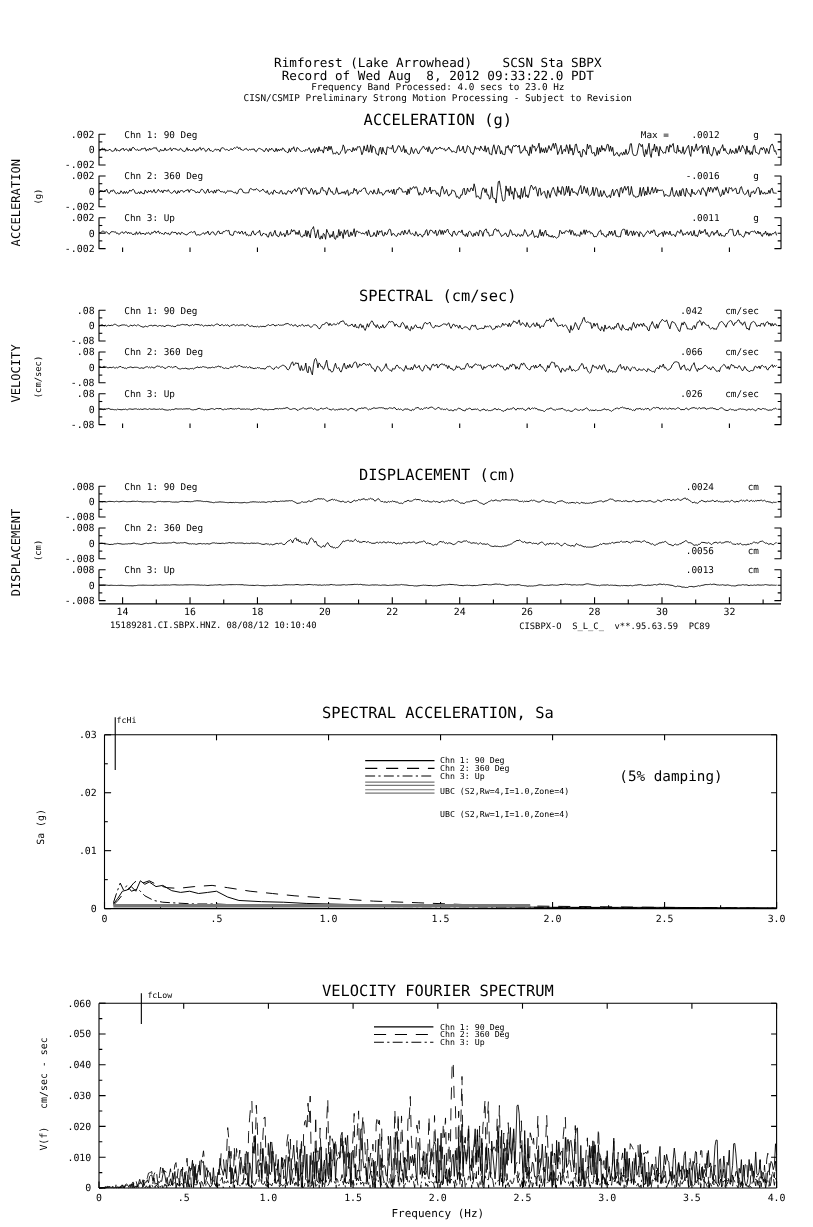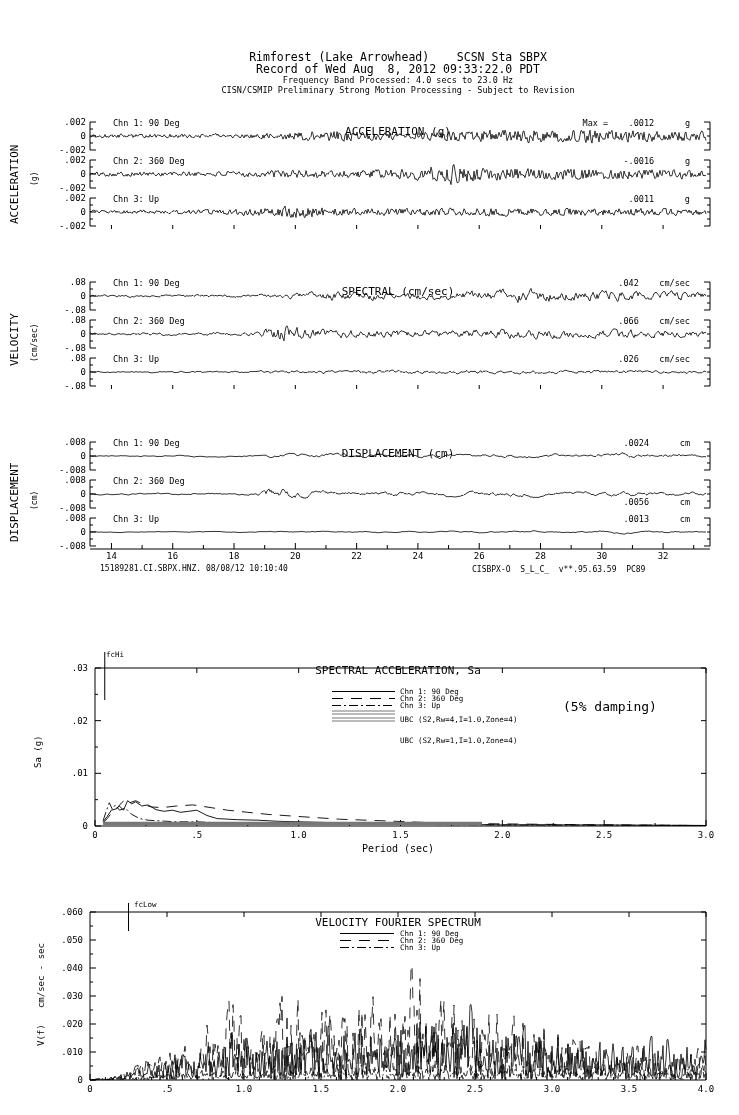--- a/index.html
+++ b/index.html
@@ -2,21 +2,21 @@
 <html><head>
 <meta charset="utf-8">
 <style>
   html,body{margin:0;padding:0;background:#fff;}
   #page{position:relative;width:739px;height:1115px;background:#ffffff;overflow:hidden;
         font-family:"DejaVu Sans Mono","Liberation Mono",monospace;color:#000;}
   .abs{position:absolute;white-space:pre;}
   .ctr{left:68px;width:660px;text-align:center;}
   .hdr1{font-size:11.5px;letter-spacing:0;}
   .hdr2{font-size:8.5px;}
-  .ptitle{font-size:11px;margin-top:23px;}
+  .ptitle{font-size:14px;}
   .chn{font-size:8.5px;}
   .peak{font-size:8.5px;text-align:right;right:49px;width:220px;}
   .vlabel{transform-origin:left top;transform:rotate(-90deg);}
   .side-main{font-size:11px;}
   .side-sub{font-size:8px;}
   .leg{font-size:7.5px;line-height:7.5px;}
   .fc{font-size:7.5px;}
   svg text{font-family:"DejaVu Sans Mono","Liberation Mono",monospace;fill:#000;}
   #plot-svg{position:absolute;left:0;top:0;}
 </style>
@@ -376,28 +376,28 @@
   <div class="abs peak" style="top:438px;">.0024      cm</div>
   <div class="abs peak" style="top:476px;margin-top:21px;">.0056      cm</div>
   <div class="abs peak" style="top:514px;">.0013      cm</div>
 
   <div class="abs" style="left:100px;top:564px;font-size:8px;">15189281.CI.SBPX.HNZ. 08/08/12 10:10:40</div>
   <div class="abs" style="left:472px;top:565px;font-size:8px;">CISBPX-O  S_L_C_  v**.95.63.59  PC89</div>
 
   <div class="abs ctr ptitle" style="top:641px;">SPECTRAL ACCELERATION, Sa</div>
   <div class="abs" style="left:563px;top:671px;font-size:13px;margin-top:28px;">(5% damping)</div>
   <div class="abs fc" style="left:106px;top:650px;">fcHi</div>
-  <div class="abs ctr" style="top:843px;font-size:10px;">Period (sec)</div>
   <div class="abs vlabel" style="left:33px;top:768px;font-size:9px;">Sa (g)</div>
   <div class="abs leg" style="left:400px;top:688px;">Chn 1: 90 Deg</div>
   <div class="abs leg" style="left:400px;top:695px;">Chn 2: 360 Deg</div>
   <div class="abs leg" style="left:400px;top:702px;">Chn 3: Up</div>
   <div class="abs leg" style="left:400px;top:737px;">UBC (S2,Rw=1,I=1.0,Zone=4)</div>
   <div class="abs leg" style="left:400px;top:716px;">UBC (S2,Rw=4,I=1.0,Zone=4)</div>
 
   <div class="abs ctr ptitle" style="top:893px;">VELOCITY FOURIER SPECTRUM</div>
   <div class="abs fc" style="left:134px;top:900px;">fcLow</div>
+  <div class="abs ctr" style="top:1098px;font-size:10px;">Frequency (Hz)</div>
   <div class="abs vlabel" style="left:36px;top:1046px;font-size:9px;">V(f)   cm/sec - sec</div>
   <div class="abs leg" style="left:400px;top:930px;">Chn 1: 90 Deg</div>
   <div class="abs leg" style="left:400px;top:937px;">Chn 2: 360 Deg</div>
   <div class="abs leg" style="left:400px;top:944px;">Chn 3: Up</div>
 
 </div>
 
 </body></html>

